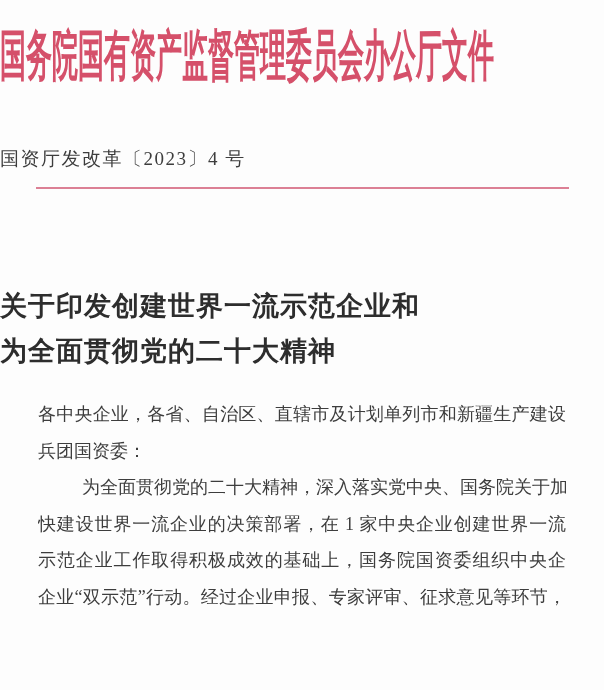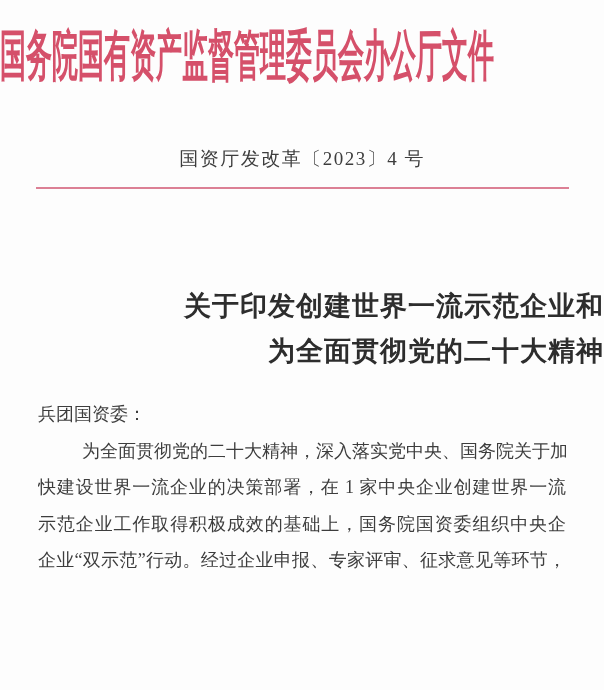--- a/index.html
+++ b/index.html
@@ -35,21 +35,21 @@
     transform: scaleY(2.1);
     transform-origin: center center;
   }
 
   
   .doc-number {
     position: absolute;
     top: 146px;
     left: 0;
     right: 0;
-    text-align: center;
+    text-align: left;
     font-size: 19px;
     letter-spacing: 1.5px;
     color: var(--text-dark, #3d3d3d);
   }
 
   
   .red-line {
     position: absolute;
     top: 187px;
     left: 36px;
@@ -57,21 +57,21 @@
     height: 2px;
     background: var(--divider-red, #dc8095);
   }
 
   
   .title {
     position: absolute;
     top: 284px;
     left: 0;
     right: 0;
-    text-align: right;
+    text-align: left;
     font-size: 27px;
     font-weight: 700;
     line-height: 45px;
     color: var(--title-dark, #2d2d2d);
     letter-spacing: 1px;
   }
 
   
   .body-block {
     position: absolute;
@@ -110,20 +110,21 @@
   <div class="doc-number">国资厅发改革〔2023〕4 号</div>
 
   <div class="red-line"></div>
 
   <div class="title">
     <div>关于印发创建世界一流示范企业和</div>
     <div>为全面贯彻党的二十大精神</div>
   </div>
 
   <div class="body-block">
+    <div class="body-line j">各中央企业，各省、自治区、直辖市及计划单列市和新疆生产建设</div>
     <div class="body-line no-j">兵团国资委：</div>
     <div class="body-line j indent">为全面贯彻党的二十大精神，深入落实党中央、国务院关于加</div>
     <div class="body-line j">快建设世界一流企业的决策部署，在 1 家中央企业创建世界一流</div>
     <div class="body-line j">示范企业工作取得积极成效的基础上，国务院国资委组织中央企</div>
     <div class="body-line j">企业“双示范”行动。经过企业申报、专家评审、征求意见等环节，</div>
   </div>
 
 </div>
 
 </body></html>

